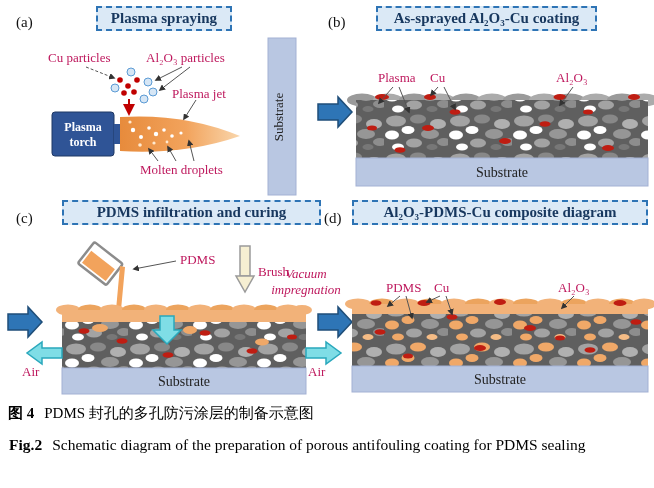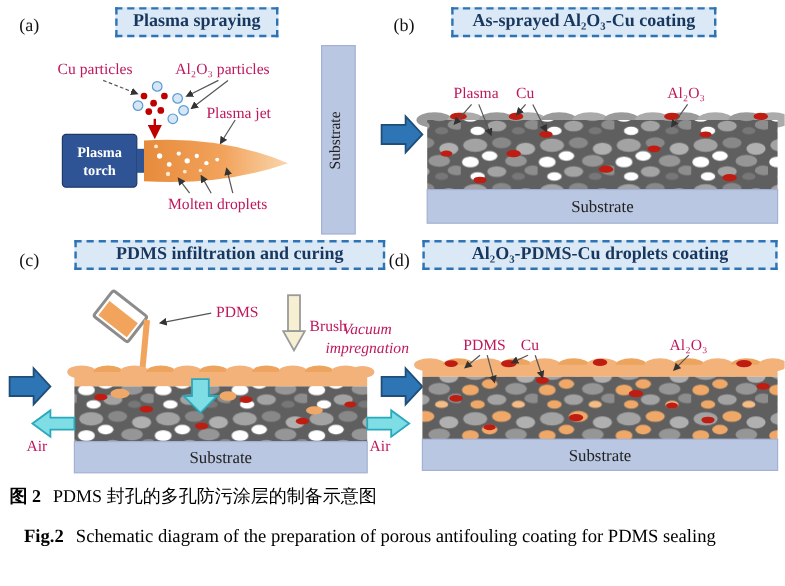--- a/index.html
+++ b/index.html
@@ -12,21 +12,21 @@
   .panel-letter { position:absolute; font-size:15px; color:#111; }
   .title-box {
     position:absolute; background:#dbe9f6; border:2px dashed #2e74b5;
     color:#17375e; font-weight:700; font-size:15px; text-align:center;
     padding:2px 6px; white-space:nowrap;
   }
   .lab { position:absolute; font-size:13px; color:#be185d; white-space:nowrap; }
   .lab.wrap { white-space:normal; text-align:center; line-height:1.25;font-style:italic; }
   .caption { position:absolute; left:8px; top:404px; width:640px; }
   .caption-zh { font-size:15px; margin:0 0 9px 0; }
-  .caption-en { font-size:15.5px; margin:12px; text-align:justify; line-height:1.7; }
+  .caption-en { font-size:15.5px; margin:1px; text-align:justify; line-height:1.7; }
   .caption-zh b, .caption-en b { margin-right:10px; }
 </style>
 </head>
 <body>
 
 <div class="figure">
 
   <svg class="fig-svg" width="654" height="488" viewBox="0 0 654 488">
     <defs>
       <marker id="ah" viewBox="0 0 8 8" refX="6" refY="4" markerWidth="6.5" markerHeight="6.5" orient="auto">
@@ -257,21 +257,21 @@
   </svg>
 
   <span class="panel-letter" style="left:16px;top:14px">(a)</span>
   <span class="panel-letter" style="left:328px;top:14px">(b)</span>
   <span class="panel-letter" style="left:16px;top:210px">(c)</span>
   <span class="panel-letter" style="left:324px;top:210px">(d)</span>
 
   <div class="title-box" style="left:96px;top:6px;width:136px">Plasma spraying</div>
   <div class="title-box" style="left:376px;top:6px;width:221px">As-sprayed Al₂O₃-Cu coating</div>
   <div class="title-box" style="left:62px;top:200px;width:259px">PDMS infiltration and curing</div>
-  <div class="title-box" style="left:352px;top:200px;width:296px">Al₂O₃-PDMS-Cu droplets coating</div>
+  <div class="title-box" style="left:352px;top:200px;width:296px">Al₂O₃-PDMS-Cu composite diagram</div>
 
   <span class="lab" style="left:48px;top:50px">Cu particles</span>
   <span class="lab" style="left:146px;top:50px">Al₂O₃ particles</span>
   <span class="lab" style="left:172px;top:86px">Plasma jet</span>
   <span class="lab" style="left:140px;top:162px">Molten droplets</span>
 
   <span class="lab" style="left:378px;top:70px">Plasma</span>
   <span class="lab" style="left:430px;top:70px">Cu</span>
   <span class="lab" style="left:556px;top:70px">Al₂O₃</span>
 
@@ -279,17 +279,17 @@
   <span class="lab" style="left:258px;top:264px">Brush</span>
   <span class="lab wrap" style="left:250px;top:266px;width:112px">Vacuum impregnation</span>
   <span class="lab" style="left:22px;top:364px">Air</span>
   <span class="lab" style="left:308px;top:364px">Air</span>
 
   <span class="lab" style="left:386px;top:280px">PDMS</span>
   <span class="lab" style="left:434px;top:280px">Cu</span>
   <span class="lab" style="left:558px;top:280px">Al₂O₃</span>
 
   <div class="caption">
-    <p class="caption-zh"><b>图 2</b><span>PDMS 封孔的多孔防污涂层的制备示意图</span></p>
+    <p class="caption-zh"><b>图 4</b><span>PDMS 封孔的多孔防污涂层的制备示意图</span></p>
     <p class="caption-en"><b>Fig.2</b><span>Schematic diagram of the preparation of porous antifouling coating for PDMS sealing</span></p>
   </div>
 
 </div>
 
 </body></html>

